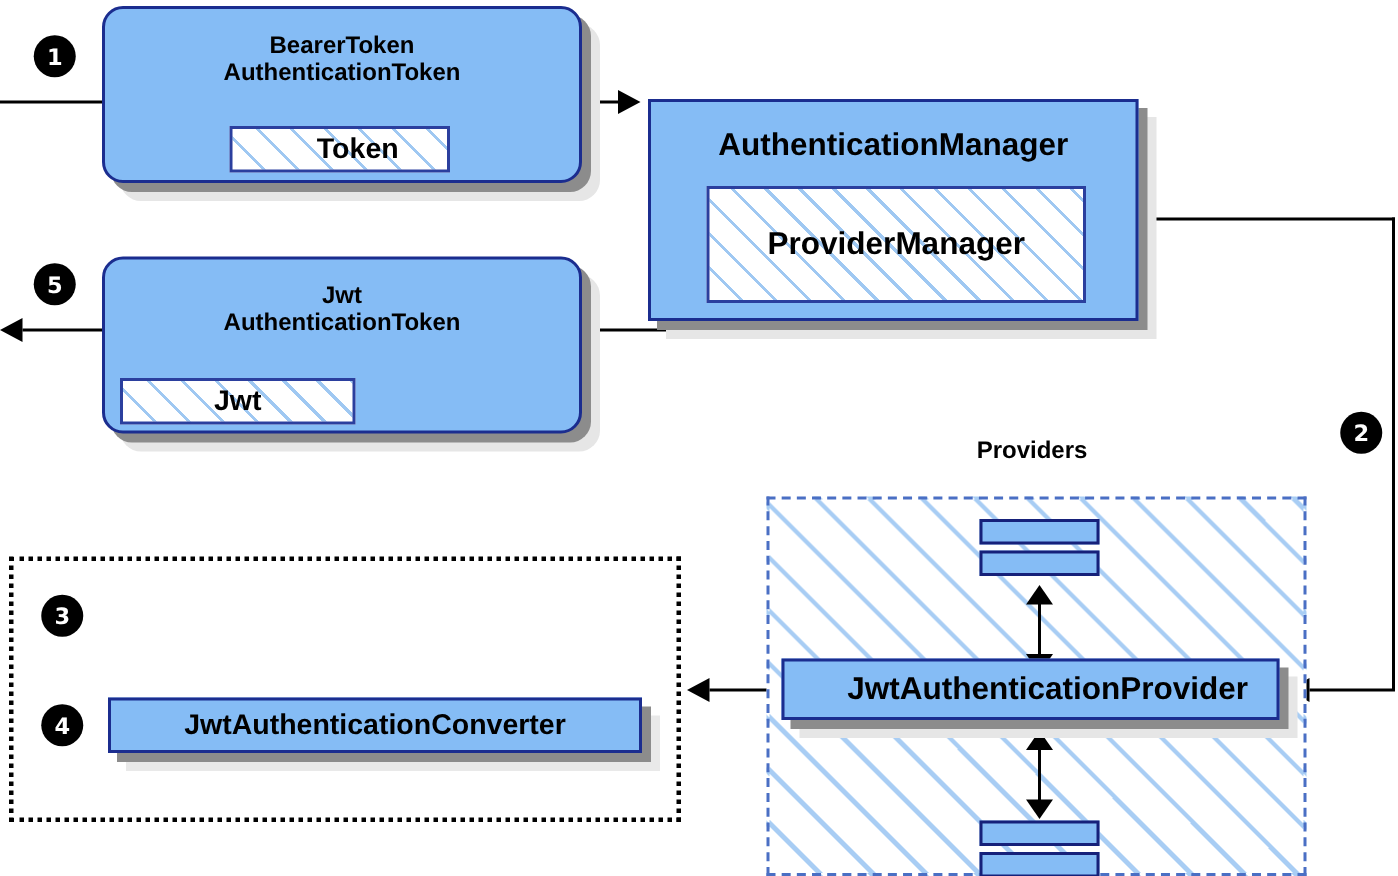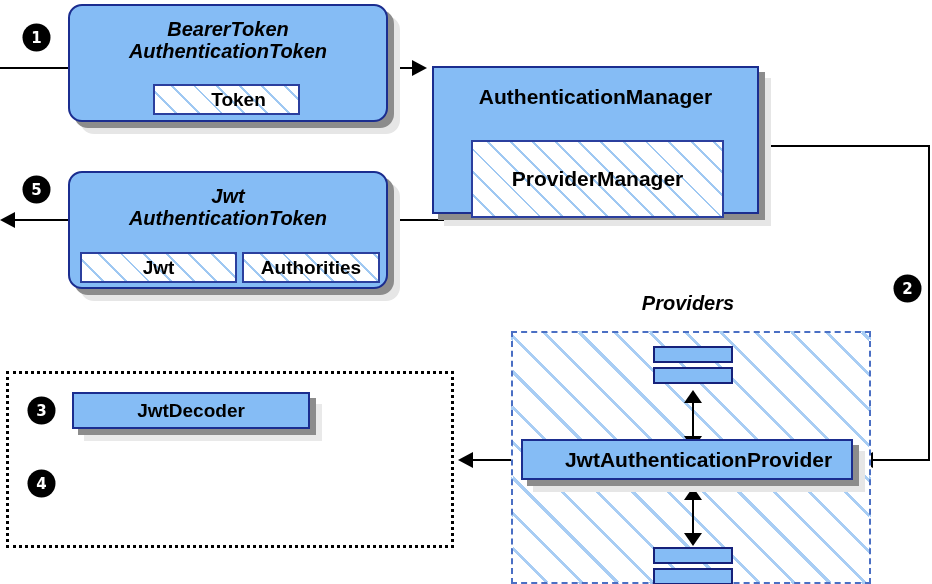--- a/index.html
+++ b/index.html
@@ -37,21 +37,21 @@
   }
 
   
   .dotbox{border:3px dotted #000000;background:transparent;}
 
   
   .lbl{display:flex;align-items:center;justify-content:center;
        text-align:center;font-weight:bold;color:#000;line-height:1.12;
        width:100%;height:100%;}
   .t19{font-size:19px;}
-  .t20{font-size:20px;font-style:italic;}
+  .t20{font-size:16px;}
   .t21{font-size:21px;}
 
   
   .badge{width:25px;height:25px;border-radius:50%;background:#000;
      color:#fff;font-size:15px;font-weight:bold;
      display:flex;align-items:center;justify-content:center;
      box-shadow:0 0 0 1.5px #000;font-family:"DejaVu Sans",sans-serif;}
 
   
   .hline{background:#000;height:2px;}
@@ -106,33 +106,30 @@
   <div class="abs blue rounded shadow2" style="left:68px;top:171px;width:320px;height:118px;">
     <div class="abs lbl t20" style="left:0;top:6px;width:100%;height:56px;">
       <div>
         <span>Jwt</span><br>
         <span>AuthenticationToken</span>
       </div>
     </div>
     <div class="abs hatch" style="left:10px;top:79px;width:157px;height:31px;">
       <div class="lbl t19">Jwt</div>
     </div>
-    <div class="abs hatch" style="left:172px;top:79px;width:138px;height:31px;">
-      <div class="lbl t19">Authorities</div>
-    </div>
   </div>
   <div class="abs badge" style="left:24px;top:177px;">
     <span>5</span>
   </div>
 
   <div class="abs blue shadow2" style="left:432px;top:66px;width:327px;height:148px;">
     <div class="abs lbl t21" style="left:0;top:12px;width:100%;height:34px;">
       <span>AuthenticationManager</span>
     </div>
-    <div class="abs hatch" style="left:37px;top:72px;width:253px;height:78px;">
+    <div class="abs hatch" style="left:37px;top:56px;width:253px;height:78px;">
       <div class="lbl t21">ProviderManager</div>
     </div>
   </div>
 
   <div class="abs lbl t20" style="left:566px;top:268px;width:244px;height:48px;">
     <div>
       <br>
       <span>Providers</span>
     </div>
   </div>
@@ -157,24 +154,24 @@
     <div class="abs bluebar" style="left:140px;top:214px;width:80px;height:17px;"></div>
     <div class="abs bluebar" style="left:140px;top:235px;width:80px;height:17px;"></div>
   </div>
 
   <div class="abs blue shadow2" style="left:521px;top:439px;width:332px;height:41px;padding-left:23px;">
     <div class="lbl t21">JwtAuthenticationProvider</div>
   </div>
 
   <div class="abs dotbox" style="left:6px;top:371px;width:448px;height:177px;"></div>
 
-  <div class="abs blue shadow2r" style="left:72px;top:392px;width:238px;height:37px;">
-    <div class="lbl t19">JwtDecoder</div>
-  </div>
   <div class="abs badge" style="left:29px;top:398px;">
     <span>3</span>
   </div>
 
+  <div class="abs blue shadow2r" style="left:72px;top:465px;width:356px;height:37px;">
+    <div class="lbl t19">JwtAuthenticationConverter</div>
+  </div>
   <div class="abs badge" style="left:29px;top:471px;">
     <span>4</span>
   </div>
 
 </div>
 
 </body></html>

